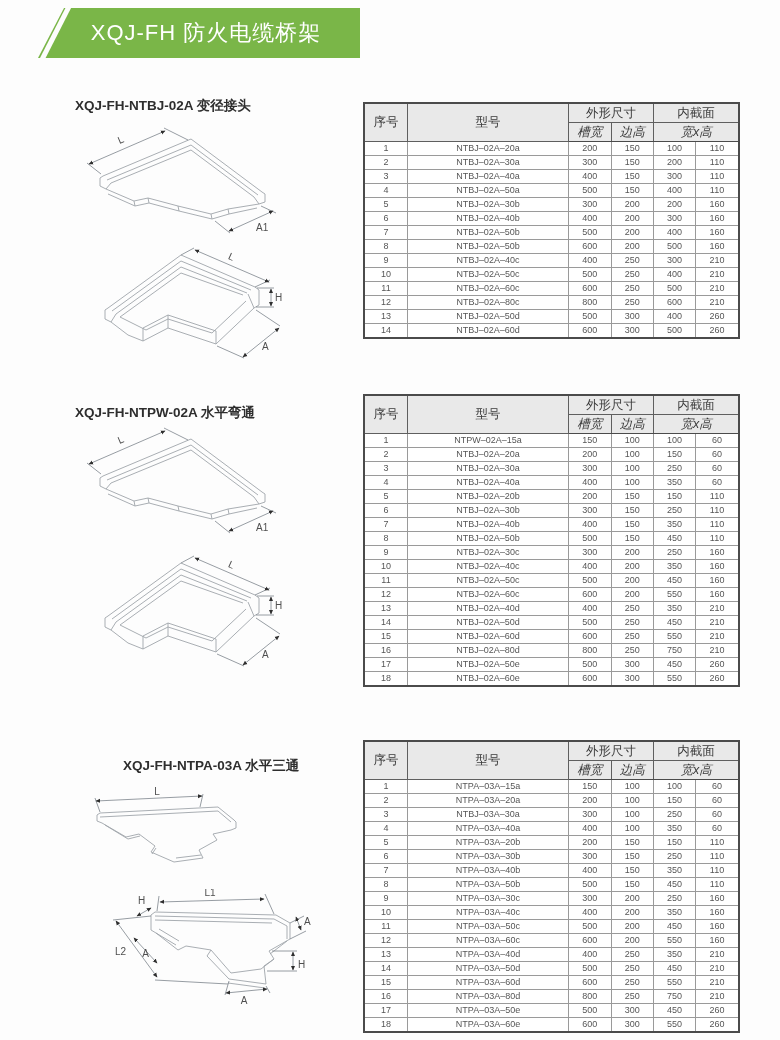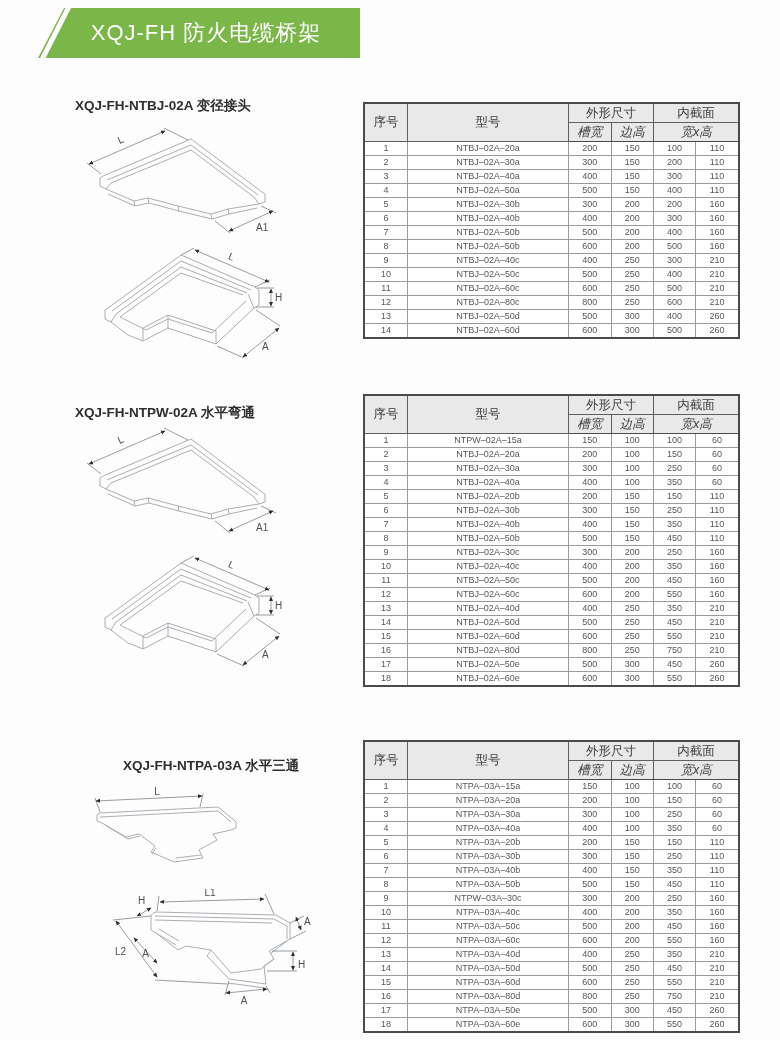--- a/index.html
+++ b/index.html
@@ -575,21 +575,21 @@
         <tr>
           <td>2</td>
           <td>NTPA–03A–20a</td>
           <td>200</td>
           <td>100</td>
           <td>150</td>
           <td>60</td>
         </tr>
         <tr>
           <td>3</td>
-          <td>NTPA–03A–30a</td>
+          <td>NTBJ–03A–30a</td>
           <td>300</td>
           <td>100</td>
           <td>250</td>
           <td>60</td>
         </tr>
         <tr>
           <td>4</td>
           <td>NTPA–03A–40a</td>
           <td>400</td>
           <td>100</td>
@@ -623,21 +623,21 @@
         <tr>
           <td>8</td>
           <td>NTPA–03A–50b</td>
           <td>500</td>
           <td>150</td>
           <td>450</td>
           <td>110</td>
         </tr>
         <tr class="grp">
           <td>9</td>
-          <td>NTPW–03A–30c</td>
+          <td>NTPA–03A–30c</td>
           <td>300</td>
           <td>200</td>
           <td>250</td>
           <td>160</td>
         </tr>
         <tr>
           <td>10</td>
           <td>NTPA–03A–40c</td>
           <td>400</td>
           <td>200</td>

